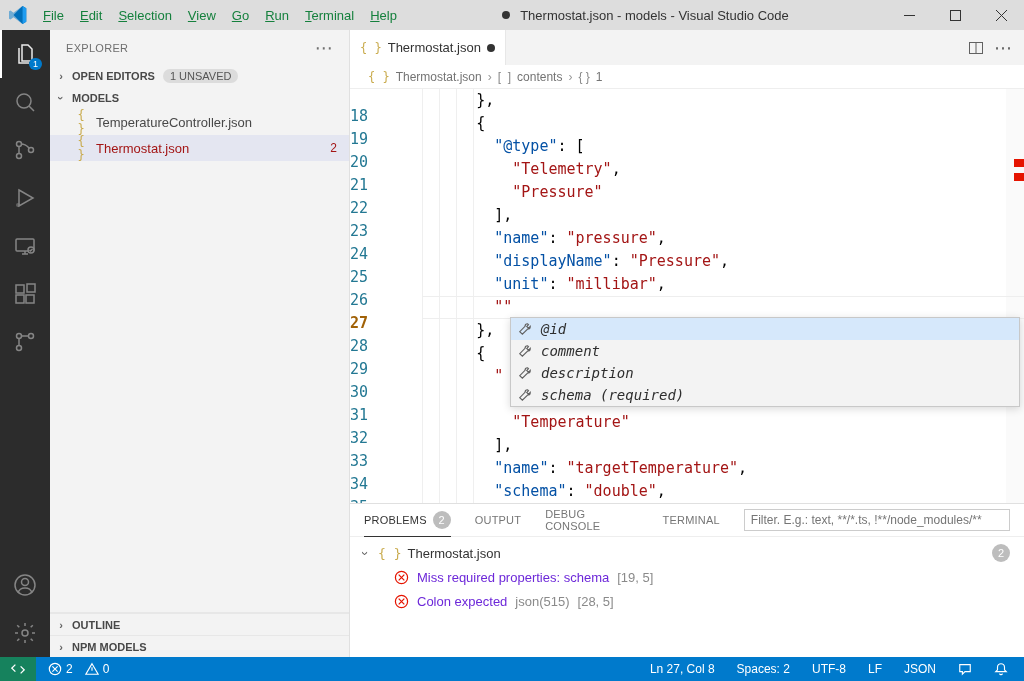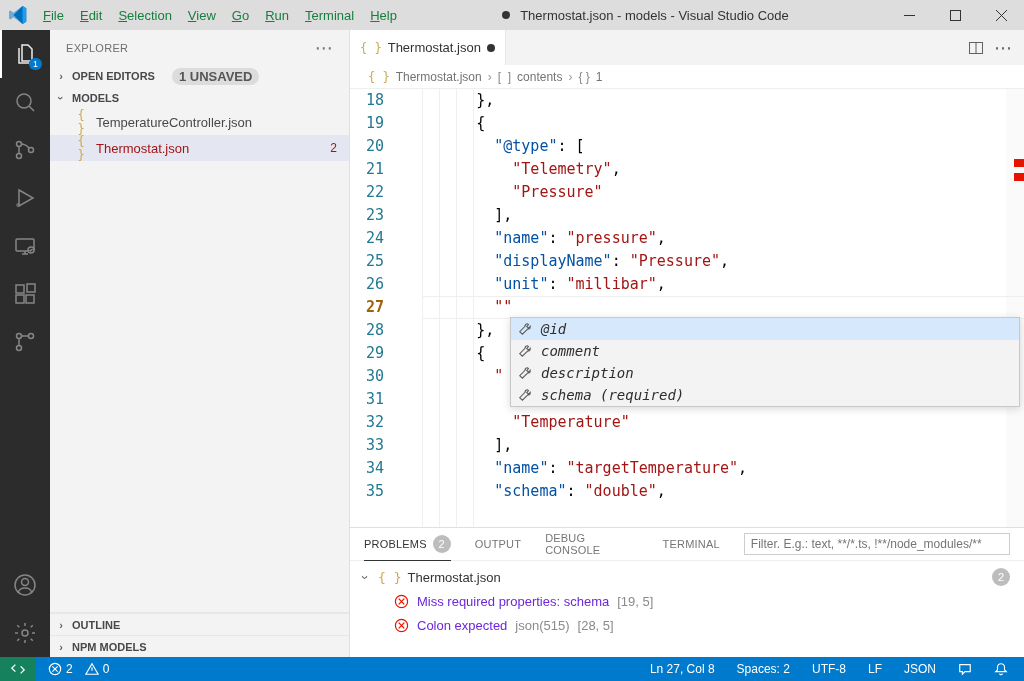--- a/index.html
+++ b/index.html
@@ -25,21 +25,21 @@
 .ab-icon.active { color: #fff; border-left: 2px solid #fff; }
 .ab-badge { position: absolute; bottom: 8px; right: 8px; background: #007acc; color: #fff; border-radius: 8px; font-size: 9px; padding: 0 4px; line-height: 12px; }
 .ab-spacer { flex: 1; }
 
 
 .sidebar { width: 300px; background: #f3f3f3; border-right: 1px solid #e0e0e0; display: flex; flex-direction: column; }
 .sb-header { height: 35px; display: flex; align-items: center; justify-content: space-between; padding: 0 16px; color: #6f6f6f; font-size: 11px; letter-spacing: 0.3px; }
 .sb-ellipsis { color: #6f6f6f; font-size: 18px; line-height: 10px; cursor: pointer; }
 .sb-section-hdr { height: 22px; display: flex; align-items: center; padding: 0 4px; font-weight: 700; font-size: 11px; color: #484848; gap: 4px; }
 .chev { width: 14px; display: inline-flex; justify-content: center; color: #646464; }
-.badge-gray { background: #dcdcdc; color: #555; border-radius: 9px; padding: 1px 7px; font-size: 13px; font-weight: 700; margin-left: 13px; }
+.badge-gray { background: #dcdcdc; color: #555; border-radius: 9px; padding: 1px 7px; font-size: 11px; font-weight: 400; margin-left: 4px; }
 .sb-files { }
 .file-item { height: 26px; display: flex; align-items: center; padding-left: 22px; gap: 6px; color: #484848; }
 .file-item.active { background: #e4e6f1; color: #a31515; }
 .file-item .fi-icon { color: #c9ab4d; font-family: monospace; font-size: 12px; width: 18px; text-align: center; }
 .file-item .fi-err { margin-left: auto; margin-right: 12px; color: #a31515; font-size: 12px; }
 .sb-spacer { flex: 1; }
 .sb-bottom { border-top: 1px solid #e7e7e7; }
 .sb-bottom .sb-section-hdr { border-top: 1px solid #e7e7e7; }
 
 
@@ -50,21 +50,21 @@
 .tab .tab-icon { color: #c9ab4d; font-family: monospace; font-size: 12px; }
 .tabs-spacer { flex: 1; }
 .tabs-actions { display: flex; align-items: center; gap: 10px; padding: 0 12px; color: #616161; }
 .breadcrumb { height: 24px; display: flex; align-items: center; gap: 6px; padding-left: 18px; color: #747474; font-size: 12px; border-bottom: 1px solid #eee; }
 .bc-icon { color: #c9ab4d; font-family: monospace; }
 .bc-sep { color: #999; }
 .bc-brackets { color: #888; }
 
 
 .code-wrap { flex: 1; overflow: hidden; display: flex; position: relative; font-family: Consolas, monospace; font-size: 15px; line-height: 23px; }
-.gutter { width: 72px; text-align: center; color: #237893; padding-right: 22px; background: #fff; position: relative; }
+.gutter { width: 72px; text-align: left; color: #237893; padding-right: 22px; background: #fff; position: relative; margin-top: 16px; }
 .gutter .ln { height: 23px; padding-right: 0; }
 .gutter .ln.current { color: #a16207; font-weight: 600; }
 .code-lines { flex: 1; position: relative; }
 .code-lines .line { height: 23px; white-space: pre; }
 .indent-guide { position: absolute; top: 0; bottom: 0; width: 1px; background: #efefef; }
 .tok-brace { color: #000; }
 .tok-key { color: #0451a5; }
 .tok-str { color: #a31515; }
 .tok-default { color: #000; }
 .current-line-hl { position: absolute; left: 0; right: 0; height: 23px; border: 1px solid #eee; border-left: none; border-right: none; }
@@ -73,21 +73,21 @@
 .suggest { position: absolute; background: #f3f3f3; border: 1px solid #c8c8c8; box-shadow: 0 2px 8px rgba(0,0,0,0.15); font-family: Consolas, monospace; font-size: 14px; width: 510px; }
 .suggest-item { height: 22px; display: flex; align-items: center; gap: 8px; padding: 0 6px; color: #2e2e2e; }
 .suggest-item.sel { background: #d6e8fb; }
 .suggest-icon { color: #616161; width: 16px; display: flex; justify-content: center; }
 
 
 .minimap { position: absolute; right: 0; top: 0; bottom: 0; width: 18px; background: #fafafa; }
 .mm-red { position: absolute; right: 0; width: 10px; height: 8px; background: #e51400; }
 
 
-.panel { height: 130px; border-top: 1px solid #e0e0e0; display: flex; flex-direction: column; background: #fff; }
+.panel { height: 154px; border-top: 1px solid #e0e0e0; display: flex; flex-direction: column; background: #fff; }
 .panel-tabs { height: 33px; display: flex; align-items: center; padding: 0 14px; gap: 24px; color: #767676; font-size: 11px; border-bottom: 1px solid #eee; }
 .panel-tab { letter-spacing: 0.2px; display: flex; align-items: center; gap: 6px; }
 .panel-tab.active { color: #333; border-bottom: 1px solid #333; height: 33px; }
 .badge-round { background: #bdbdbd; color: #fff; border-radius: 9px; min-width: 18px; height: 18px; display: inline-flex; align-items: center; justify-content: center; font-size: 11px; padding: 0 5px; }
 .panel-filter { margin-left: auto; border: 1px solid #ccc; padding: 3px 6px; color: #888; font-size: 12px; width: 280px; white-space: nowrap; overflow: hidden; background: #fff; }
 .panel-body { flex: 1; padding: 4px 8px; color: #333; font-size: 13px; overflow: hidden; }
 .prob-file { display: flex; align-items: center; gap: 6px; height: 24px; }
 .prob-file .chev { color: #646464; }
 .prob-file .pf-icon { color: #c9ab4d; font-family: monospace; }
 .prob-file .pf-badge { margin-left: auto; margin-right: 6px; }

